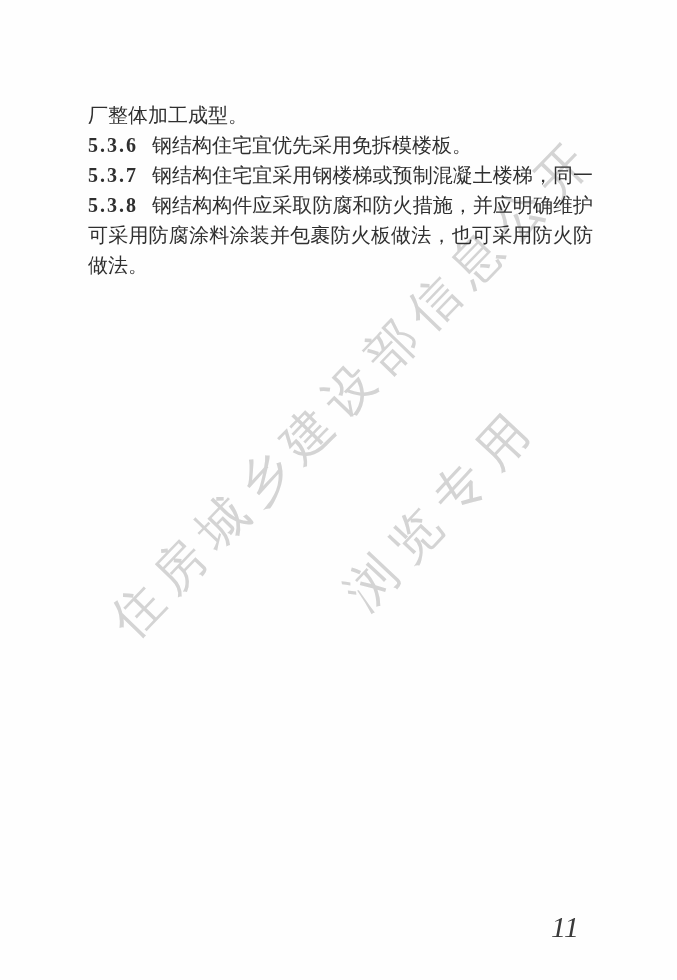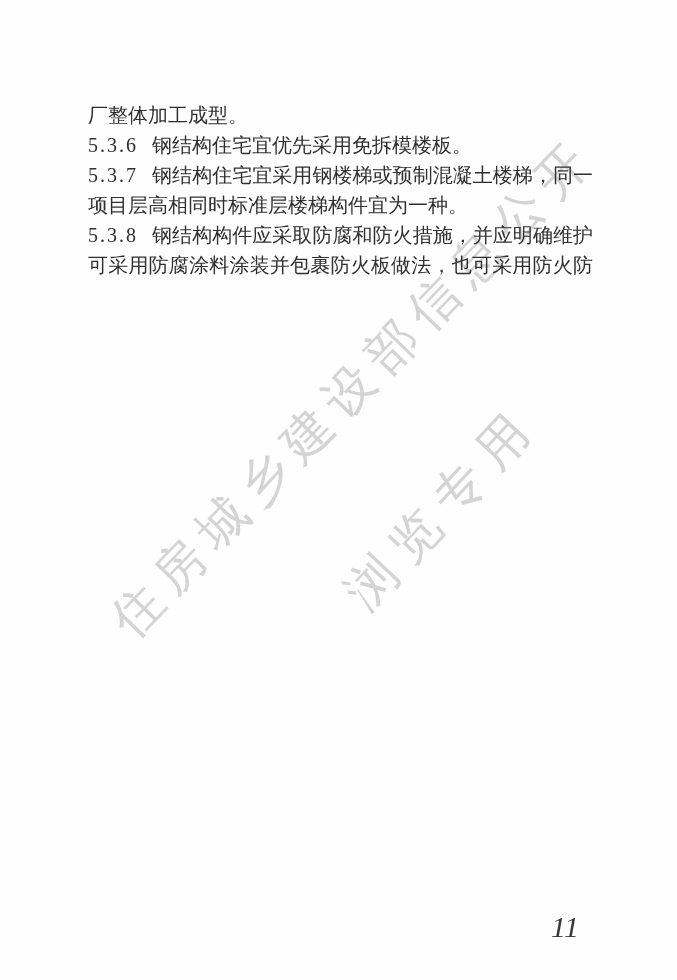--- a/index.html
+++ b/index.html
@@ -63,21 +63,21 @@
     line-height: 30px;
     font-size: 20px;
     overflow: hidden;
     text-align: left;
   }
   .line.full {
     text-align: justify;
     text-align-last: justify;
   }
   .num {
-    font-weight: normal;
+    font-weight: bold;
     letter-spacing: 2px;
   }
   .num:not(:empty) {
     margin-right: 14px;
   }
   
   .page-number {
     position: absolute;
     left: 548px;
     top: 912px;
@@ -106,30 +106,30 @@
     </div>
 
     <div class="line">
       <span class="num">5.3.6</span><span>钢结构住宅宜优先采用免拆模楼板。</span>
     </div>
 
     <div class="line full">
       <span class="num">5.3.7</span><span>钢结构住宅宜采用钢楼梯或预制混凝土楼梯，同一住宅</span>
     </div>
 
-    <div class="line">
-      <span class="num"></span><span>项目层高相同时标准层楼梯构件宜为一种。</span>
-    </div>
 
     <div class="line full">
       <span class="num">5.3.8</span><span>钢结构构件应采取防腐和防火措施，并应明确维护周期。</span>
     </div>
 
     <div class="line full">
       <span class="num"></span><span>可采用防腐涂料涂装并包裹防火板做法，也可采用防火防腐涂装</span>
     </div>
 
+    <div class="line">
+      <span class="num"></span><span>做法。</span>
+    </div>
 
   </div>
 
   <div class="page-number">11</div>
 
 </div>
 
 </body></html>

